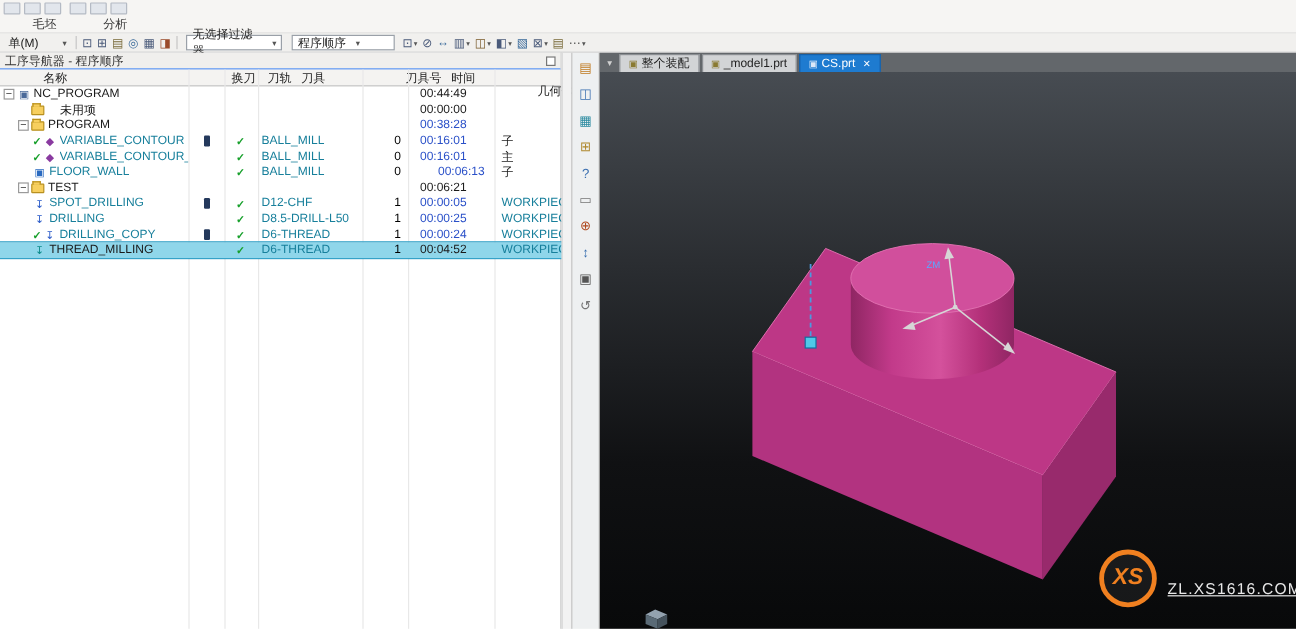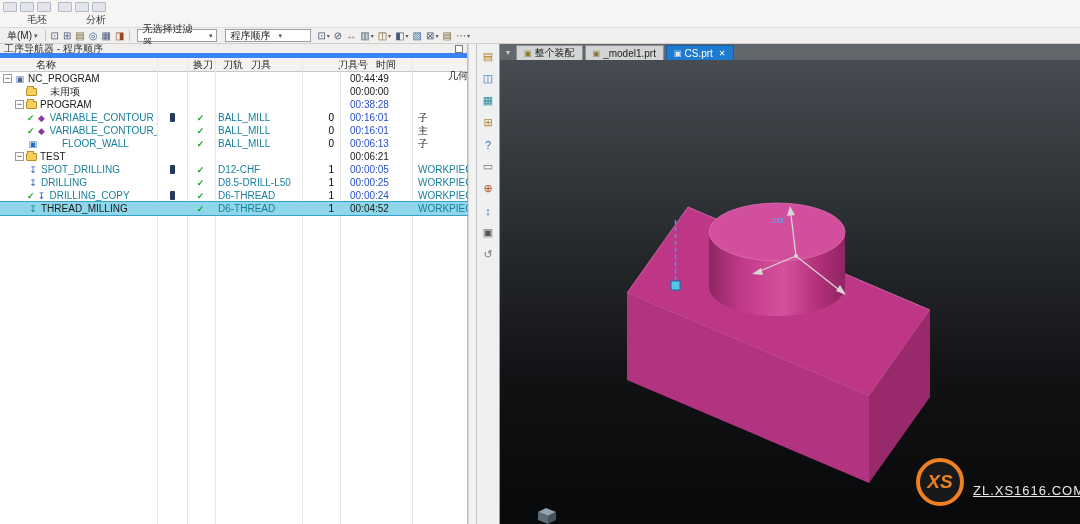--- a/index.html
+++ b/index.html
@@ -9,33 +9,33 @@
 
   
   .ribbon { left:0; top:0; width:1080px; height:28px; background:#f6f5f3; border-bottom:1px solid #dcdcdc; }
   .rib-cluster { position:absolute; top:2px; display:flex; gap:3px; }
   .rib-ic { width:14px; height:10px; background:#e2e6ec; border:1px solid #b4bac4; border-radius:1px; }
   .rib-group { position:absolute; top:13px; font-size:10px; color:#333; cursor:default; }
 
   
   .menubar { left:0; top:28px; width:1080px; height:16px; background:#f1f0ee; border-bottom:1px solid #cfcfcf;
     display:flex; align-items:center; padding-left:3px; }
-  .menu-item { display:flex; align-items:center; gap:2px; padding:0 4px; color:#222; font-size:10px; }
+  .menu-item { display:flex; align-items:center; gap:20px; padding:0 4px; color:#222; font-size:10px; }
   .caret { font-size:7px; color:#555; }
   .sep { width:1px; height:11px; background:#c6c6c6; margin:0 3px; }
   .icon-cluster { display:flex; align-items:center; }
   .tb-ic { display:flex; align-items:center; height:14px; padding:0 2px; font-size:10px; }
   .tb-caret { font-size:6px; color:#555; margin-left:1px; }
   .dd { height:13px; border:1px solid #9aa0a8; background:#fff; display:flex; align-items:center;
     font-size:10px; color:#222; padding:0 4px; margin:0 4px; }
   .dd .caret { margin-left:8px; }
 
   
   .nav-panel { left:0; top:44px; width:468px; height:480px; background:#fff; border-right:1px solid #bdbdbd; }
-  .panel-title { height:14px; background:#f0efed; border-bottom:5px solid #3b82f6; display:flex;
+  .panel-title { height:14px; background:#f0efed; border-bottom:1px solid #3b82f6; display:flex;
     align-items:center; font-size:10px; color:#333; padding:0 4px; }
   .panel-title .win-ic { margin-left:auto; width:8px; height:8px; border:1px solid #777; background:#fff; }
   .grid-head { display:flex; height:14px; background:#f4f3f1; border-bottom:1px solid #c6c6c6;
     font-size:10px; color:#222; align-items:center; }
   .gcol { flex:none; padding-left:4px; overflow:hidden; white-space:nowrap; }
   #grid-lines { position:absolute; left:0; top:14px; width:468px; height:466px; pointer-events:none; }
   .gline { position:absolute; top:0; width:1px; height:100%; background:#e8e8e8; }
   #rows { position:absolute; left:0; top:28px; width:468px; }
   .trow { display:flex; height:13px; align-items:center; font-size:10px; white-space:nowrap; }
   .trow.selected { background:#8fd6ea; outline:1px solid #35a2c8; }
@@ -269,29 +269,29 @@
           <span class="chk">✓</span>
         </span>
         <span class="cell" style="width: 87px; padding-left: 3px; color: rgb(23, 127, 155);">BALL_MILL</span>
         <span class="cell c-right" style="width: 38px;">0</span>
         <span class="cell" style="width: 72px; padding-left: 10px; color: rgb(42, 80, 200);">00:16:01</span>
         <span class="cell" style="width: 56px; padding-left: 6px; color: rgb(26, 26, 26);">主</span>
       </div>
       <div class="trow">
         <span class="cell" style="width: 157px; padding-left: 27px;">
           <span class="ic" style="color: rgb(42, 106, 192);">▣</span>
-          <span class="nm" style="color: rgb(23, 127, 155); margin-left: 21px;">FLOOR_WALL</span>
+          <span class="nm" style="color: rgb(23, 127, 155);">FLOOR_WALL</span>
         </span>
         <span class="cell c-center" style="width: 30px;"></span>
         <span class="cell c-center" style="width: 28px;">
           <span class="chk">✓</span>
         </span>
         <span class="cell" style="width: 87px; padding-left: 3px; color: rgb(23, 127, 155);">BALL_MILL</span>
         <span class="cell c-right" style="width: 38px;">0</span>
-        <span class="cell" style="width: 72px; padding-left: 10px; color: rgb(42, 80, 200);">00:06:13</span>
+        <span class="cell" style="width: 72px; padding-left: 25px; color: rgb(42, 80, 200);">00:06:13</span>
         <span class="cell" style="width: 56px; padding-left: 6px; color: rgb(26, 26, 26);">子</span>
       </div>
       <div class="trow">
         <span class="cell" style="width: 157px; padding-left: 15px;">
           <span class="exp">−</span>
           <span class="ic-folder"></span>
           <span class="nm" style="color: rgb(26, 26, 26);">TEST</span>
         </span>
         <span class="cell c-center" style="width: 30px;"></span>
         <span class="cell c-center" style="width: 28px;"></span>

